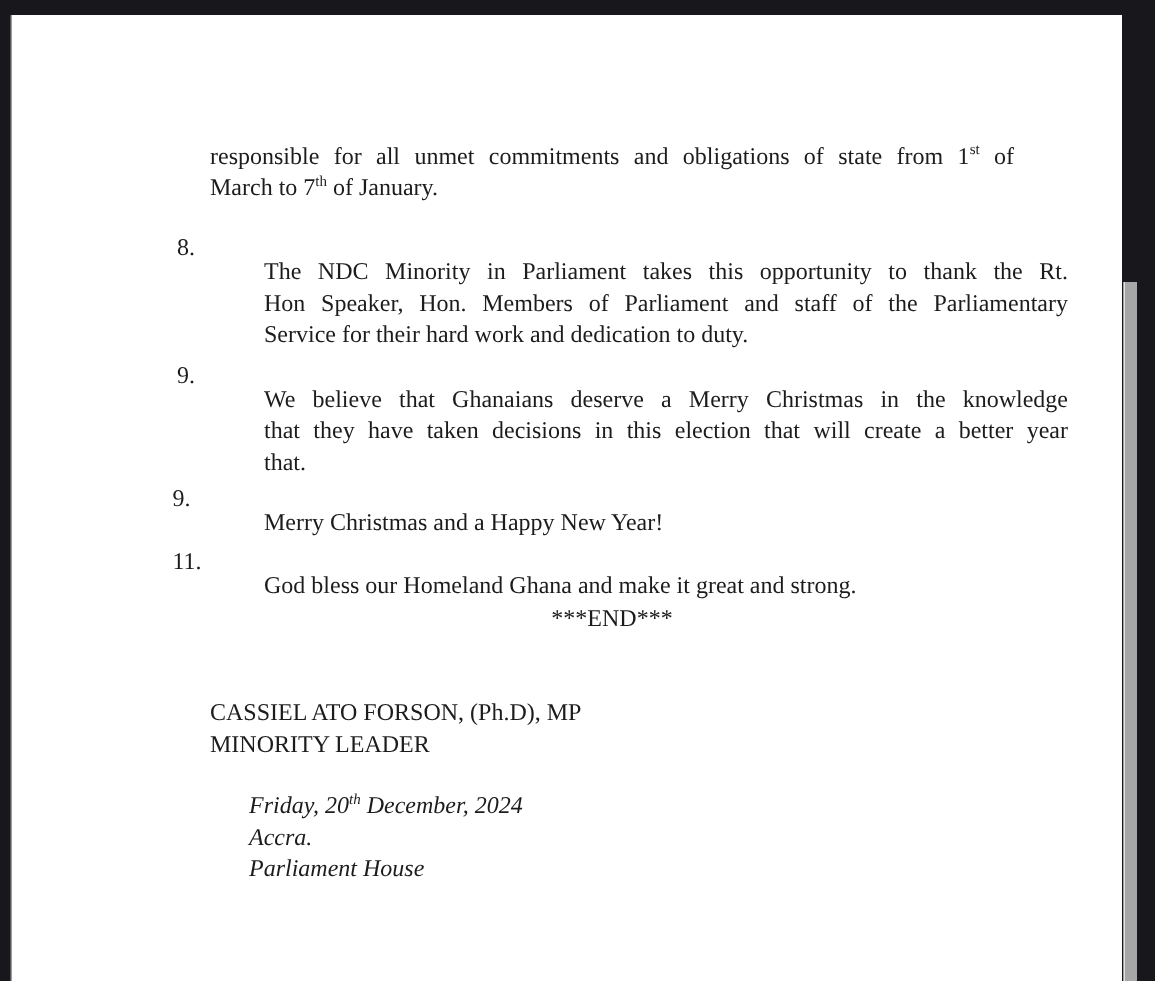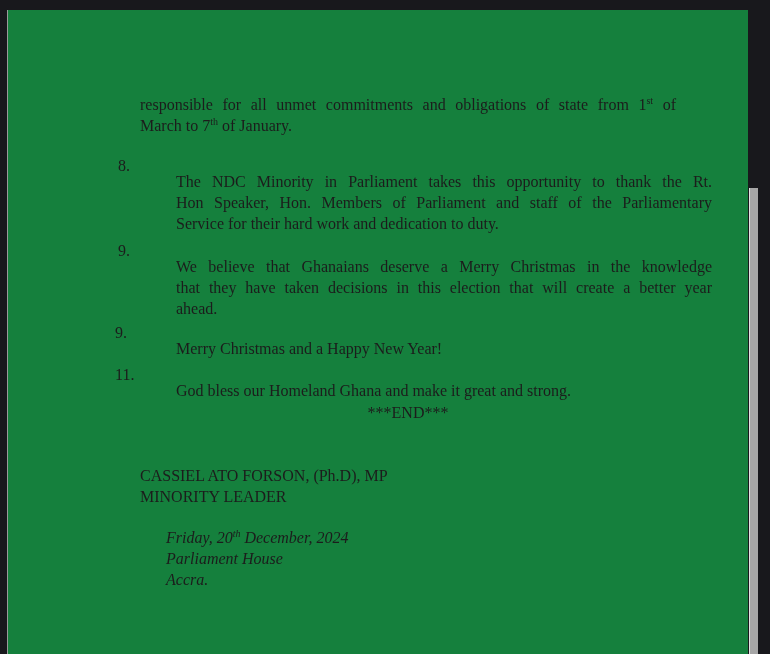--- a/index.html
+++ b/index.html
@@ -12,21 +12,21 @@
   .frame-top{position:absolute;left:0;top:0;width:770px;height:10px;background:#18181c;z-index:3;}
   .frame-left{position:absolute;left:0;top:0;width:7px;height:654px;background:#18181c;z-index:3;}
   .edge-left{position:absolute;left:7px;top:10px;width:1px;height:644px;background:#9a9a9a;z-index:3;}
   .frame-right{position:absolute;left:748px;top:0;width:22px;height:654px;background:#18181c;z-index:3;}
   .scroll-thumb{
     position:absolute;left:749px;top:188px;width:9px;height:466px;
     background:#a6a6a6;border-left:1px solid #e2e2e2;box-sizing:border-box;z-index:4;
   }
   .page{
     position:absolute;left:8px;top:10px;width:740px;height:644px;
-    background:#15803d;z-index:1;
+    background:#ffffff;z-index:1;
   }
   .block{position:absolute;left:132px;width:536px;font-size:16px;line-height:21px;}
   .li{position:absolute;left:0;width:740px;font-size:16px;line-height:21px;}
   .li .num{position:absolute;top:0;}
   .li .body{position:absolute;left:132px;top:16px;width:536px;margin-left:36px;}
   .tline{font-size:16px;line-height:21px;}
   .jline{text-align:justify;text-align-last:justify;}
   sup{font-size:10px;line-height:0;vertical-align:super;}
   .end-marker{font-weight:normal;text-align:center;}
   .sig{font-weight:normal;}
@@ -55,21 +55,21 @@
       <div class="tline jline">Hon Speaker, Hon. Members of Parliament and staff of the Parliamentary</div>
       <div class="tline">Service for their hard work and dedication to duty.</div>
     </div>
   </div>
 
   <div class="li" style="top:230px;">
     <span class="num" style="left:110px;">9.</span>
     <div class="body">
       <div class="tline jline">We believe that Ghanaians deserve a Merry Christmas in the knowledge</div>
       <div class="tline jline">that they have taken decisions in this election that will create a better year</div>
-      <div class="tline">ahead.</div>
+      <div class="tline">that.</div>
     </div>
   </div>
 
   <div class="li" style="top:312px;">
     <span class="num" style="left:107px;">9.</span>
     <div class="body">
       <div class="tline">Merry Christmas and a Happy New Year!</div>
     </div>
   </div>
 
@@ -82,17 +82,17 @@
 
   <div class="block end-marker" style="top:392px;">***END***</div>
 
   <div class="block sig" style="top:455px;">
     <div class="tline">CASSIEL ATO FORSON, (Ph.D), MP</div>
     <div class="tline">MINORITY LEADER</div>
   </div>
 
   <div class="block dateline" style="top:517px;margin-left:26px;">
     <div class="tline"><span>Friday, 20</span><sup>th</sup><span> December, 2024</span></div>
+    <div class="tline">Accra.</div>
     <div class="tline">Parliament House</div>
-    <div class="tline">Accra.</div>
   </div>
 
 </div>
 
 </body></html>

